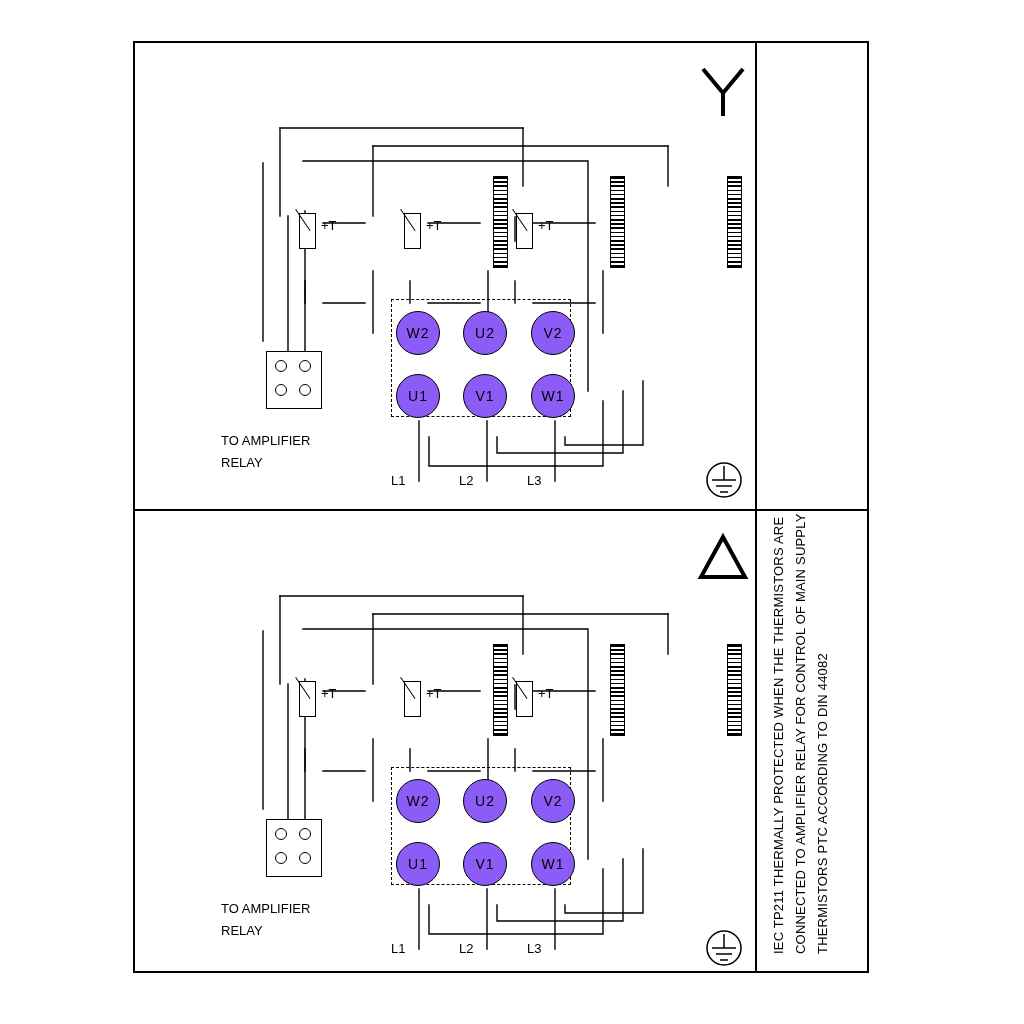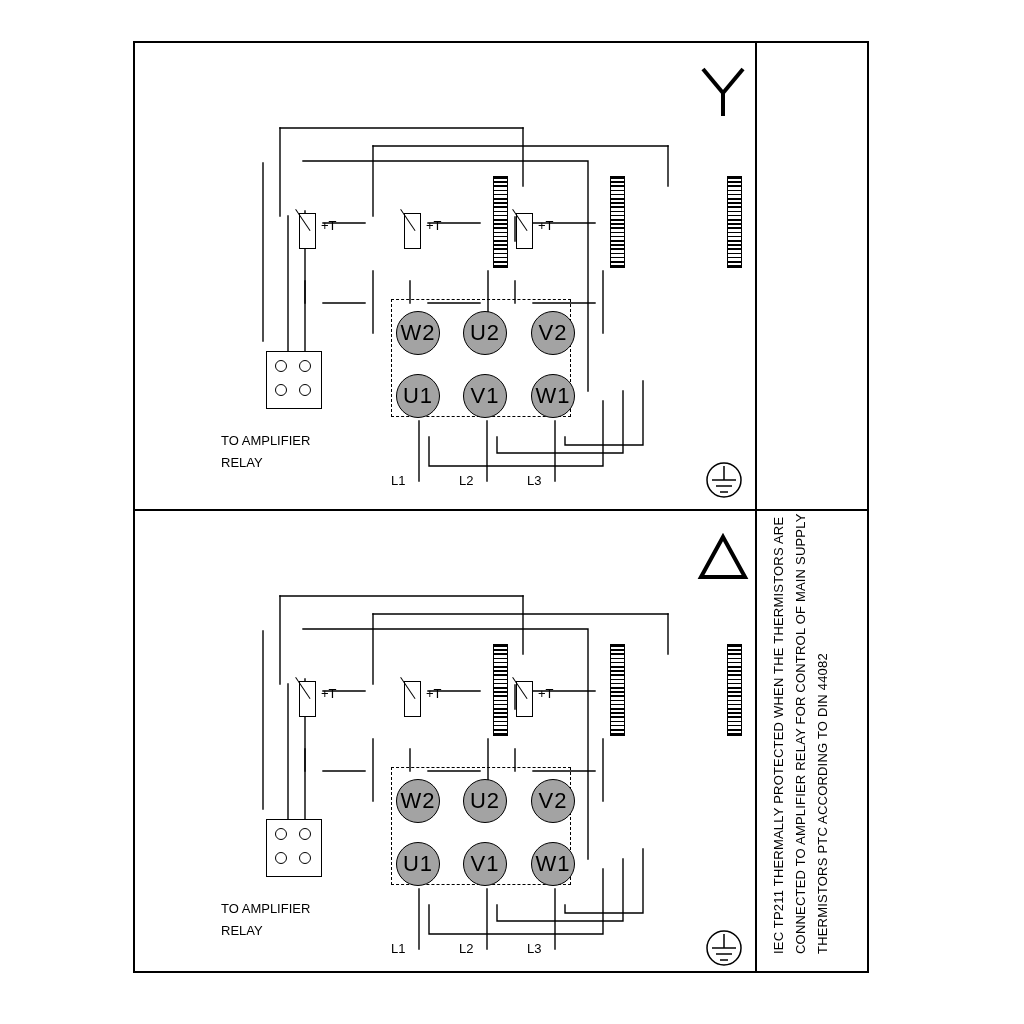--- a/index.html
+++ b/index.html
@@ -85,26 +85,26 @@
     white-space: nowrap;
   }
 
   
   .tcircle {
     position: absolute;
     width: 44px;
     height: 44px;
     border: 1.6px solid #000;
     border-radius: 50%;
-    background: #a3a3a3;
+    background: #8b5cf6;
     box-sizing: border-box;
     display: flex;
     align-items: center;
     justify-content: center;
-    font-size: 22px;
+    font-size: 14px;
     letter-spacing: 1px;
   }
   .dashbox {
     position: absolute;
     border: 1.3px dashed #000;
     box-sizing: border-box;
   }
   
   .connblock {
     position: absolute;

